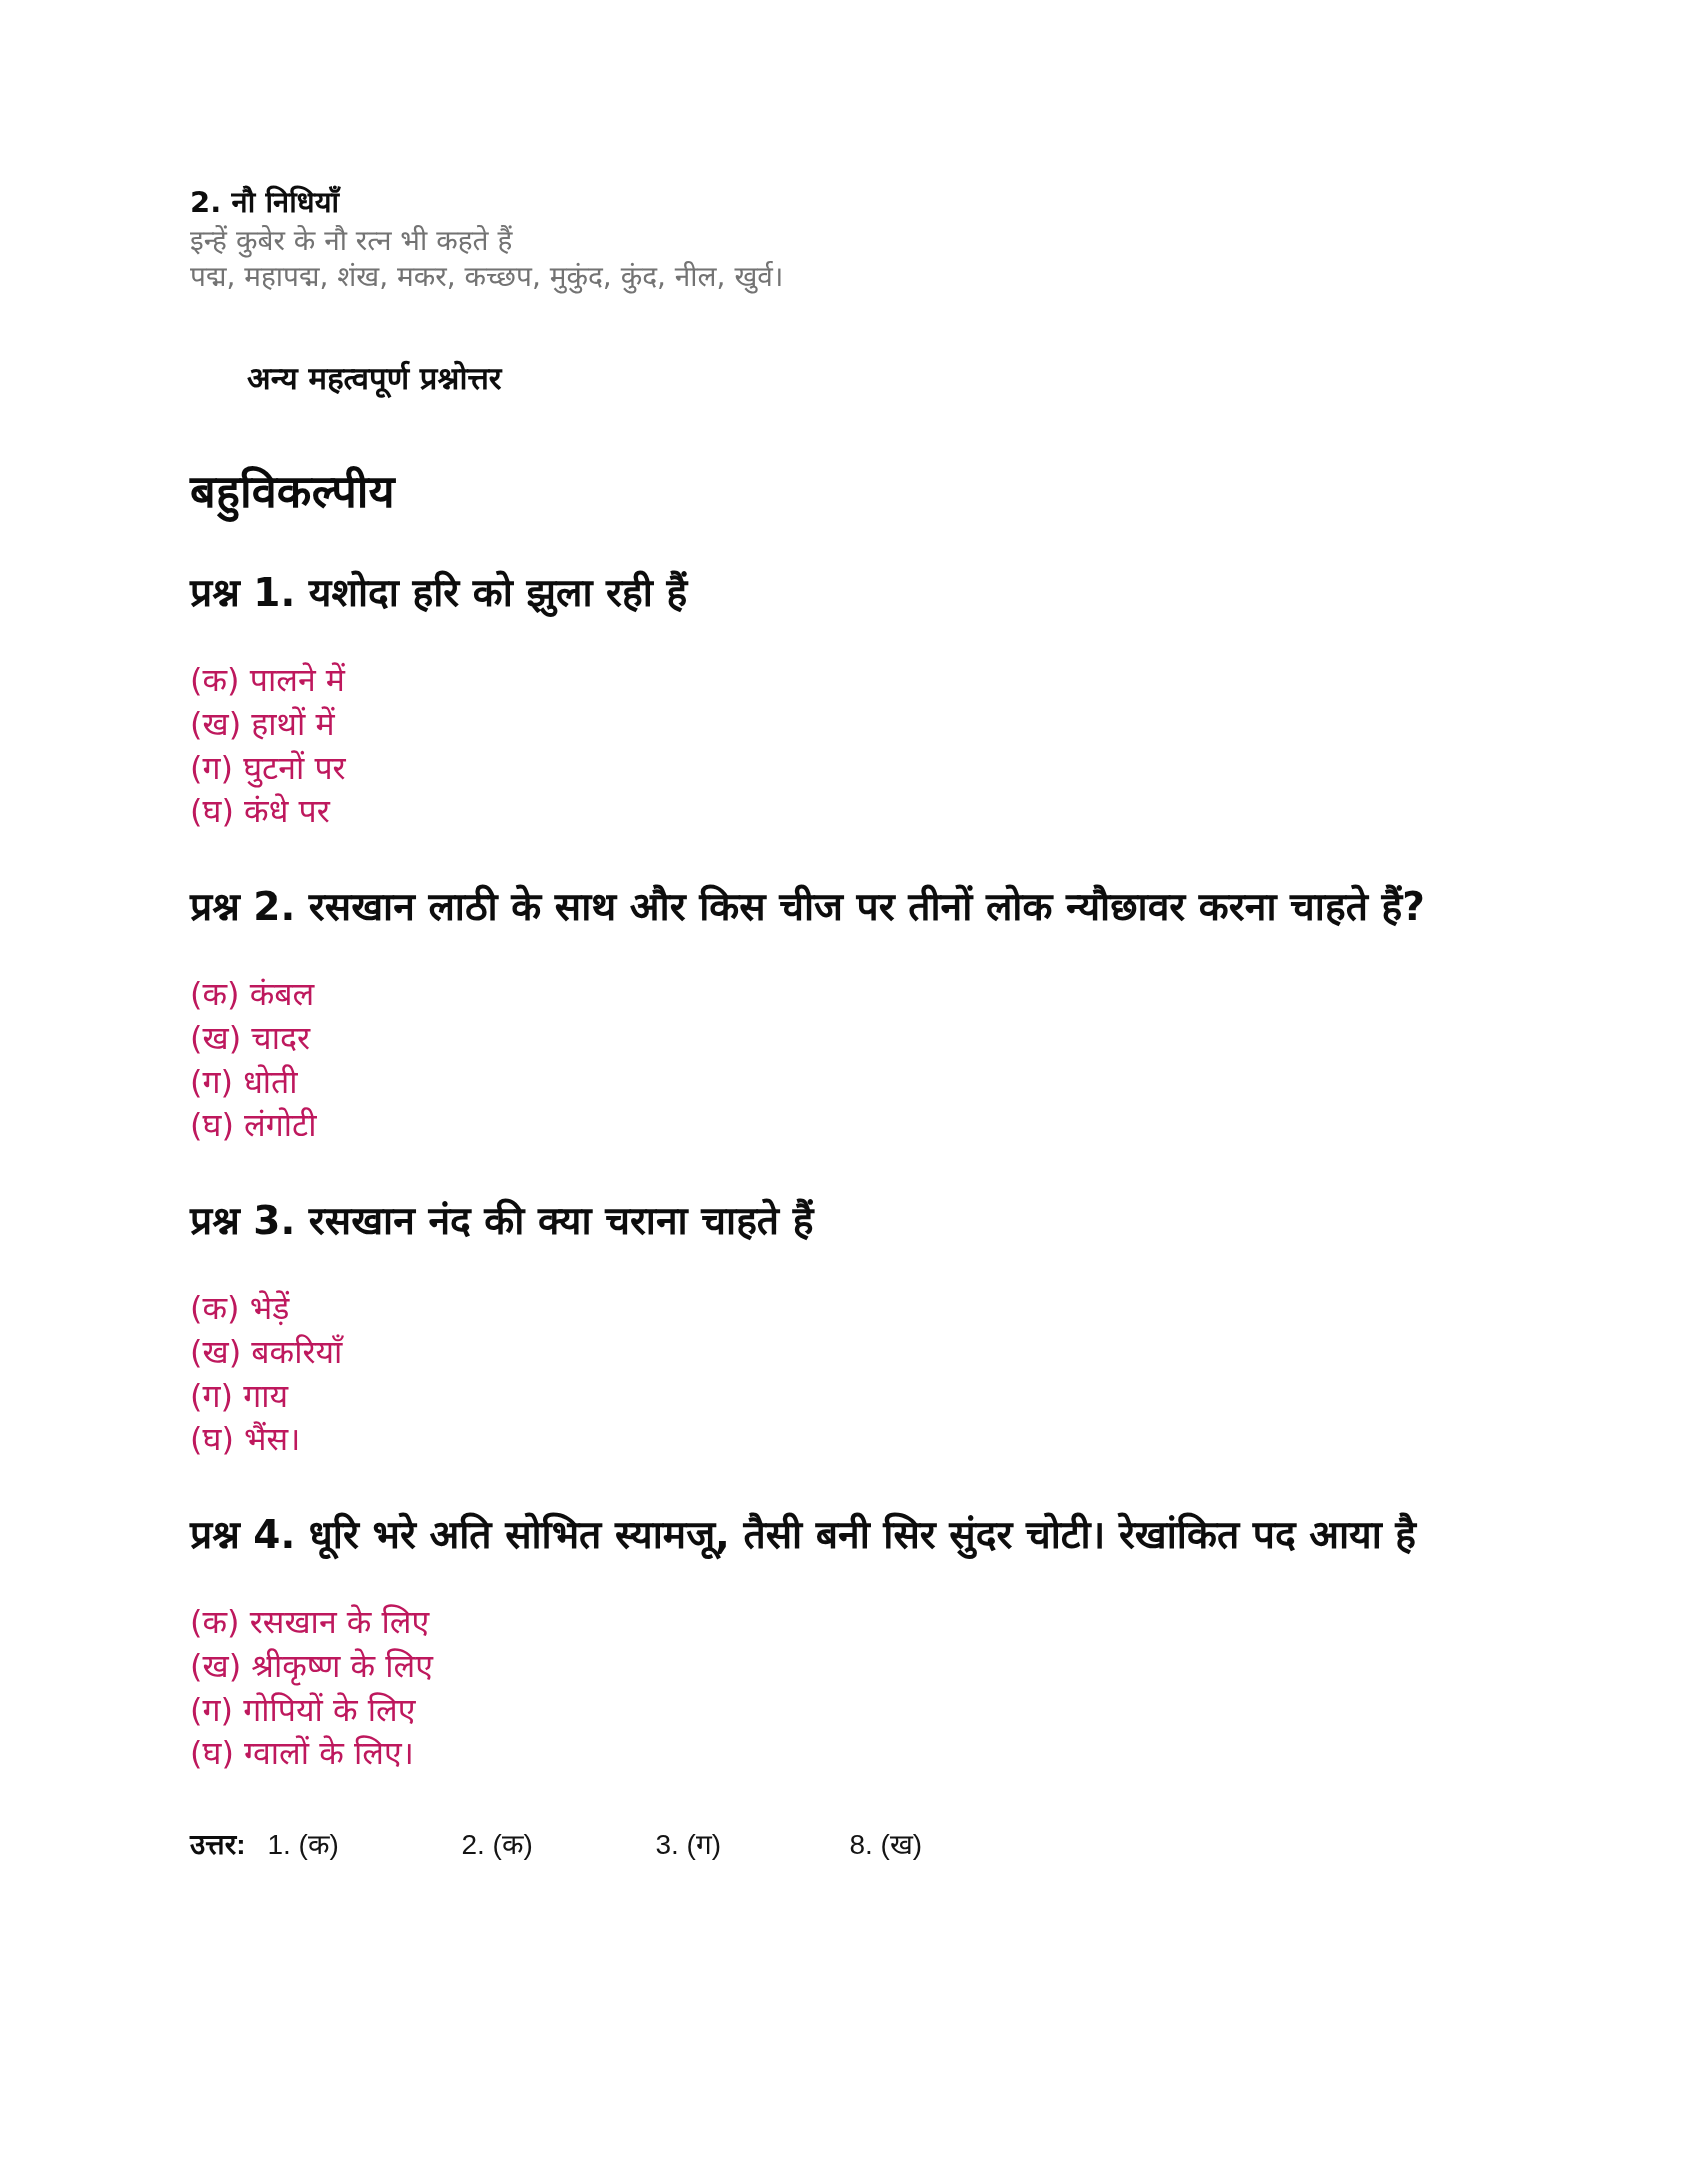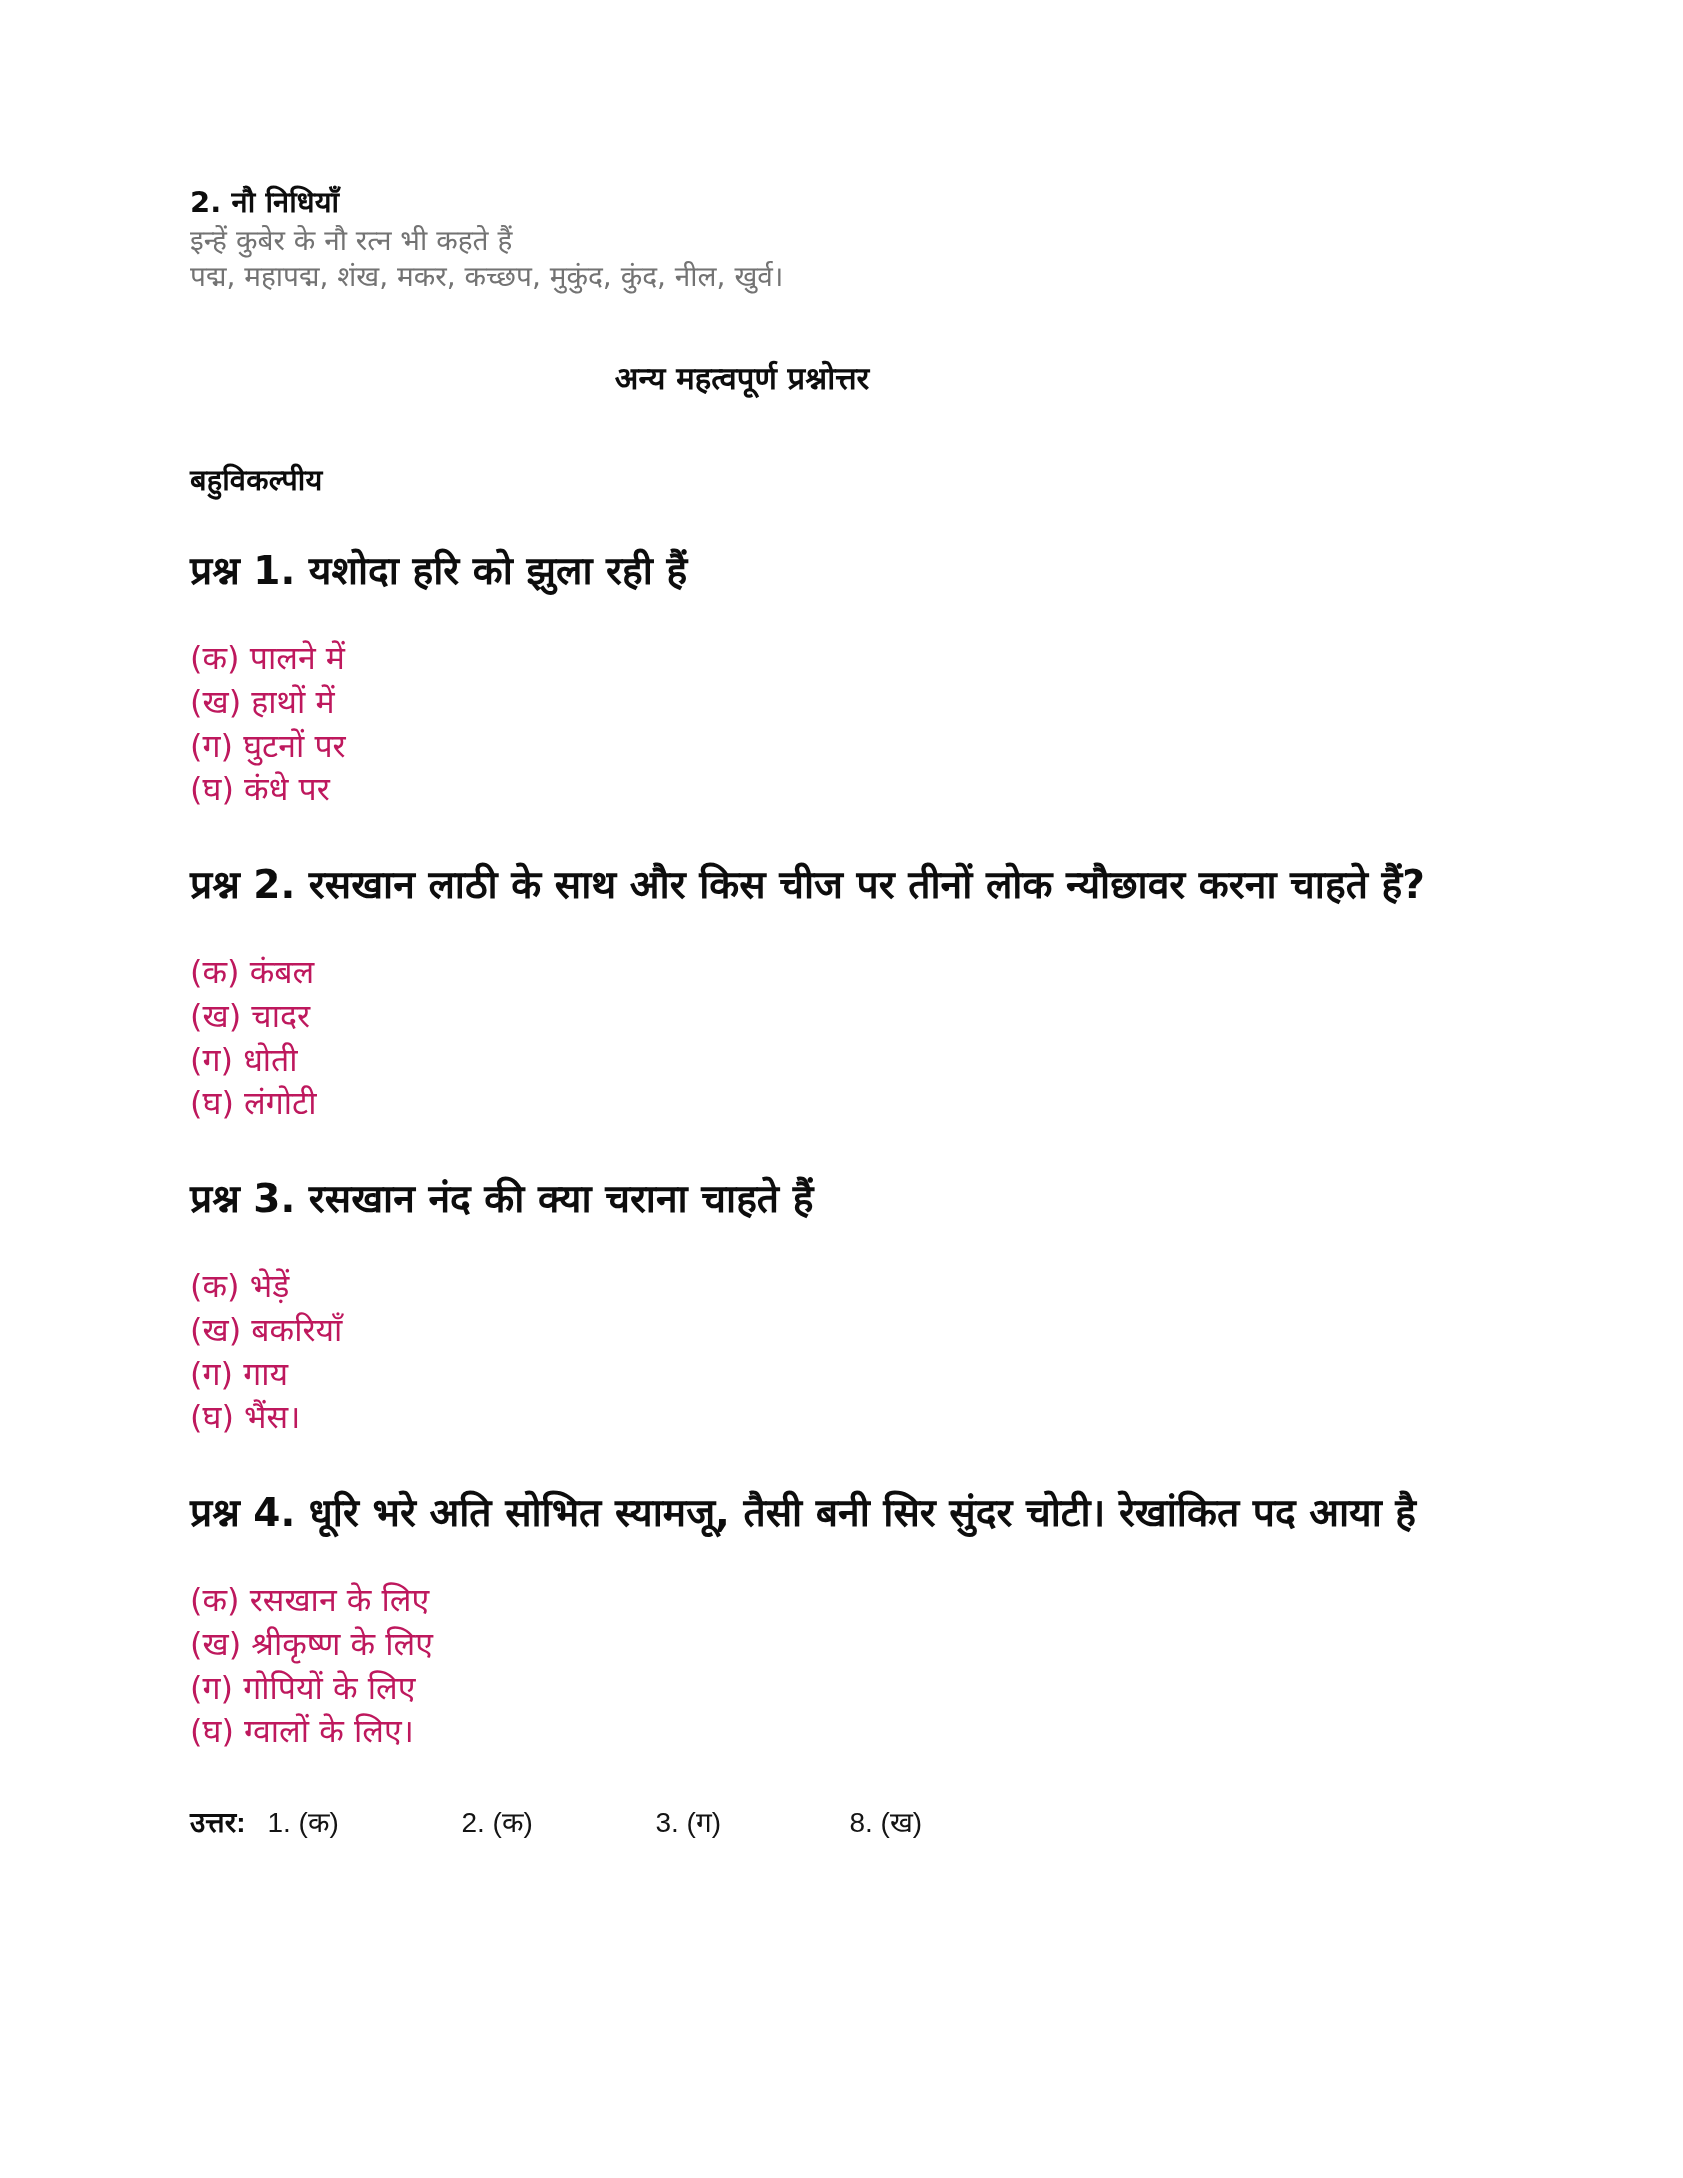--- a/index.html
+++ b/index.html
@@ -46,35 +46,34 @@
     font-size: 28px;
     line-height: 1.30;
     margin: 0;
     color: #737373;
   }
 
   .center-heading {
     font-family: "DejaVu Sans", "Liberation Sans", sans-serif;
     font-weight: bold;
     font-size: 31px;
-    text-align: center;
     margin: 0;
     padding: 0;
     color: #0d0d0d;
     width: 990px;
     margin-left: 57px;
   }
   .spacer-xl { height: 61px; }
   .spacer-l  { height: 48px; }
   .spacer-m  { height: 40px; }
 
   .big-heading {
     font-family: "DejaVu Sans", "Liberation Sans", sans-serif;
     font-weight: bold;
-    font-size: 29px;
+    font-size: 45px;
     margin: 0;
     color: #0b0b0b;
     letter-spacing: 0.2px;
   }
 
   .question {
     font-family: "DejaVu Sans", "Liberation Sans", sans-serif;
     font-weight: bold;
     font-size: 39px;
     line-height: 1.3;

